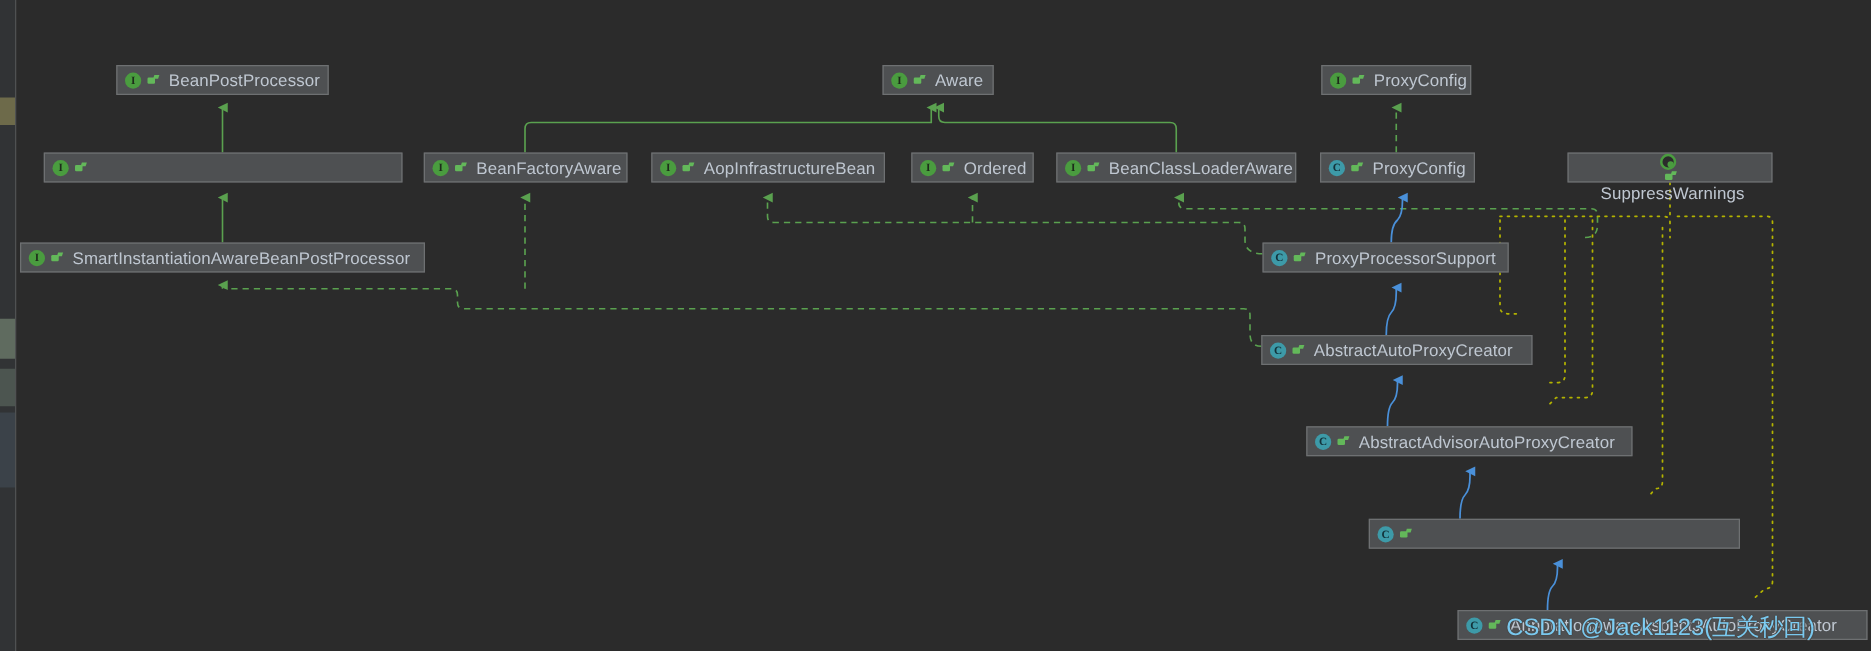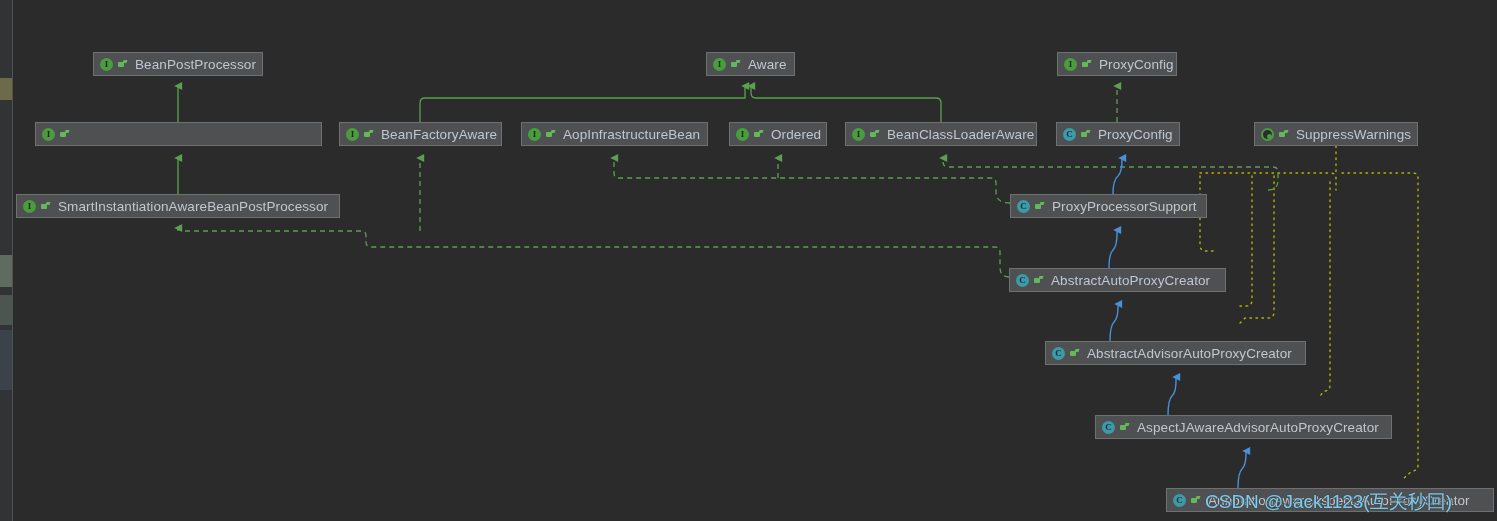--- a/index.html
+++ b/index.html
@@ -244,21 +244,21 @@
     <div class="node" style="left: 845px; top: 122px; width: 192px;">
       <span class="ico ico-iface">I</span>
       <span class="vis"></span>
       <span class="nlabel">BeanClassLoaderAware</span>
     </div>
     <div class="node" style="left: 1056px; top: 122px; width: 124px;">
       <span class="ico ico-class">C</span>
       <span class="vis"></span>
       <span class="nlabel">ProxyConfig</span>
     </div>
-    <div class="node" style="left: 1254px; top: 122px; width: 164px;">
+    <div class="node" style="left: 1254px; top: 122px; width: 164px; flex-direction: column;">
       <span class="ico ico-anno"></span>
       <span class="vis"></span>
       <span class="nlabel">SuppressWarnings</span>
     </div>
     <div class="node" style="left: 16px; top: 194px; width: 324px;">
       <span class="ico ico-iface">I</span>
       <span class="vis"></span>
       <span class="nlabel">SmartInstantiationAwareBeanPostProcessor</span>
     </div>
     <div class="node" style="left: 1010px; top: 194px; width: 197px;">
@@ -272,20 +272,19 @@
       <span class="nlabel">AbstractAutoProxyCreator</span>
     </div>
     <div class="node" style="left: 1045px; top: 341px; width: 261px;">
       <span class="ico ico-class">C</span>
       <span class="vis"></span>
       <span class="nlabel">AbstractAdvisorAutoProxyCreator</span>
     </div>
     <div class="node" style="left: 1095px; top: 415px; width: 297px;">
       <span class="ico ico-class">C</span>
       <span class="vis"></span>
-      <span class="nlabel">AspectJAwareAdvisorAutoProxyCreator</span>
     </div>
     <div class="node" style="left: 1166px; top: 488px; width: 328px;">
       <span class="ico ico-class">C</span>
       <span class="vis"></span>
       <span class="nlabel">AnnotationAwareAspectJAutoProxyCreator</span>
     </div>
   </div>
 
 </body></html>

